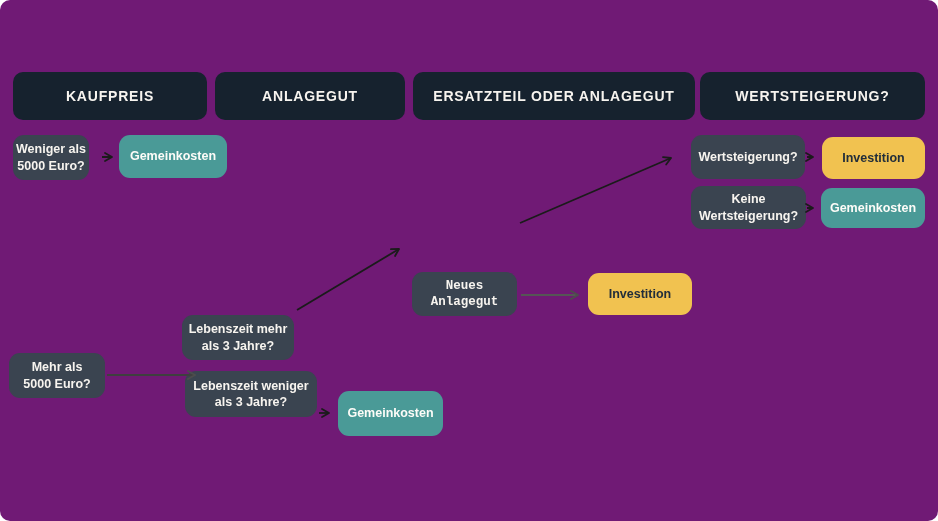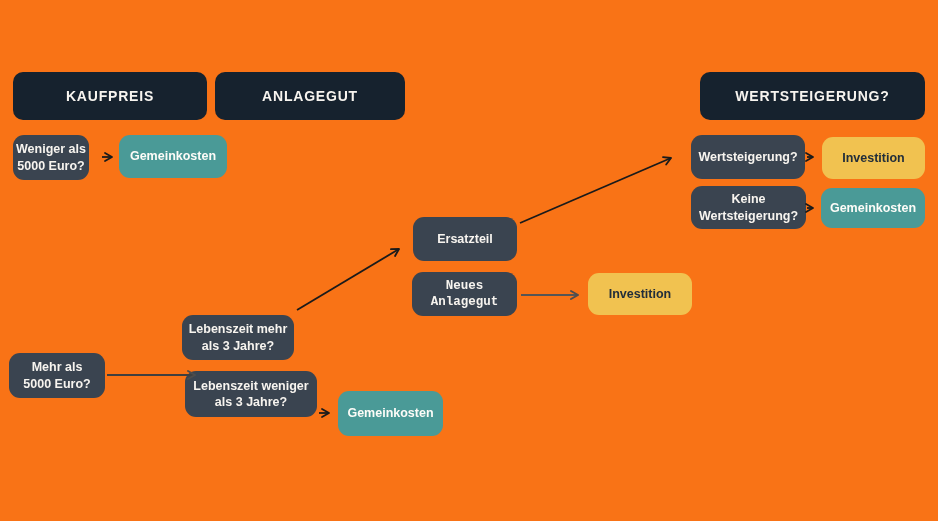--- a/index.html
+++ b/index.html
@@ -1,18 +1,18 @@
 <!DOCTYPE html>
 <html><head>
 <meta charset="utf-8">
 <style>
   html,body { margin:0; padding:0; background:#ffffff; }
   .canvas {
-    position:relative; width:938px; height:521px; background:#f97316;
-    font-family:"Liberation Sans", sans-serif; overflow:hidden;
+    position:relative; width:938px; height:521px; background:#701a75;
+    font-family:"Liberation Sans", sans-serif; overflow:hidden;border-radius:10px;
   }
   .hdr {
     position:absolute; top:72px; height:48px; background:#16222e; color:#f7f4ef;
     border-radius:10px; display:flex; align-items:center; justify-content:center;
     font-weight:bold; font-size:14px; letter-spacing:0.8px; text-align:center;
   }
   #h-kaufpreis      { left:13px;  width:194px; }
   #h-lebenszeit     { left:215px; width:190px; }
   #h-ersatzteil     { left:413px; width:282px; }
   #h-wertsteigerung { left:700px; width:225px; }
@@ -43,33 +43,33 @@
 
   svg.arrows { position:absolute; left:0; top:0; pointer-events:none; }
 </style>
 </head>
 <body>
 
 <div class="canvas">
 
   <div class="hdr" id="h-kaufpreis">KAUFPREIS</div>
   <div class="hdr" id="h-lebenszeit">ANLAGEGUT</div>
+  <div class="hdr" id="h-ersatzteil">ERSATZTEIL ODER ANLAGEGUT</div>
   <div class="hdr" id="h-wertsteigerung">WERTSTEIGERUNG?</div>
 
   <div class="node decision" id="n-weniger">Weniger als
 5000 Euro?</div>
   <div class="node overhead" id="n-gk1">Gemeinkosten</div>
   <div class="node decision" id="n-mehr">Mehr als
 5000 Euro?</div>
   <div class="node decision" id="n-lebmehr">Lebenszeit mehr
 als 3 Jahre?</div>
   <div class="node decision" id="n-lebweniger">Lebenszeit weniger
 als 3 Jahre?</div>
   <div class="node overhead" id="n-gk2">Gemeinkosten</div>
-  <div class="node decision" id="n-ersatz">Ersatzteil</div>
   <div class="node decision" id="n-neues">Neues
 Anlagegut</div>
   <div class="node investment" id="n-inv1">Investition</div>
   <div class="node decision" id="n-wertq">Wertsteigerung?</div>
   <div class="node decision" id="n-keine">Keine
 Wertsteigerung?</div>
   <div class="node investment" id="n-inv2">Investition</div>
   <div class="node overhead" id="n-gk3">Gemeinkosten</div>
 
   <svg class="arrows" width="938" height="521" viewBox="0 0 938 521">

